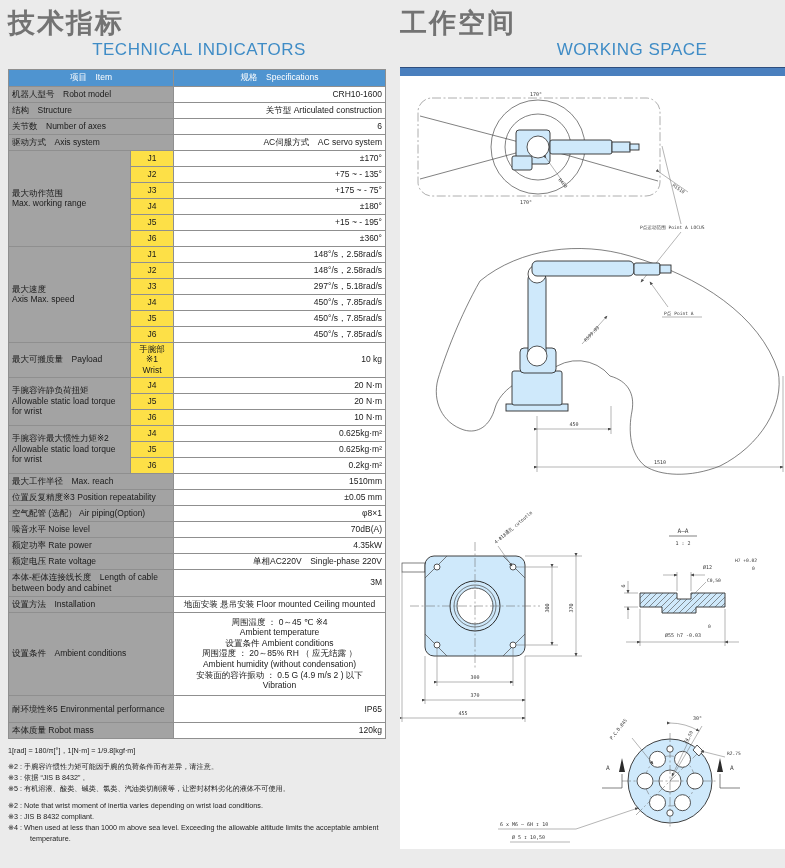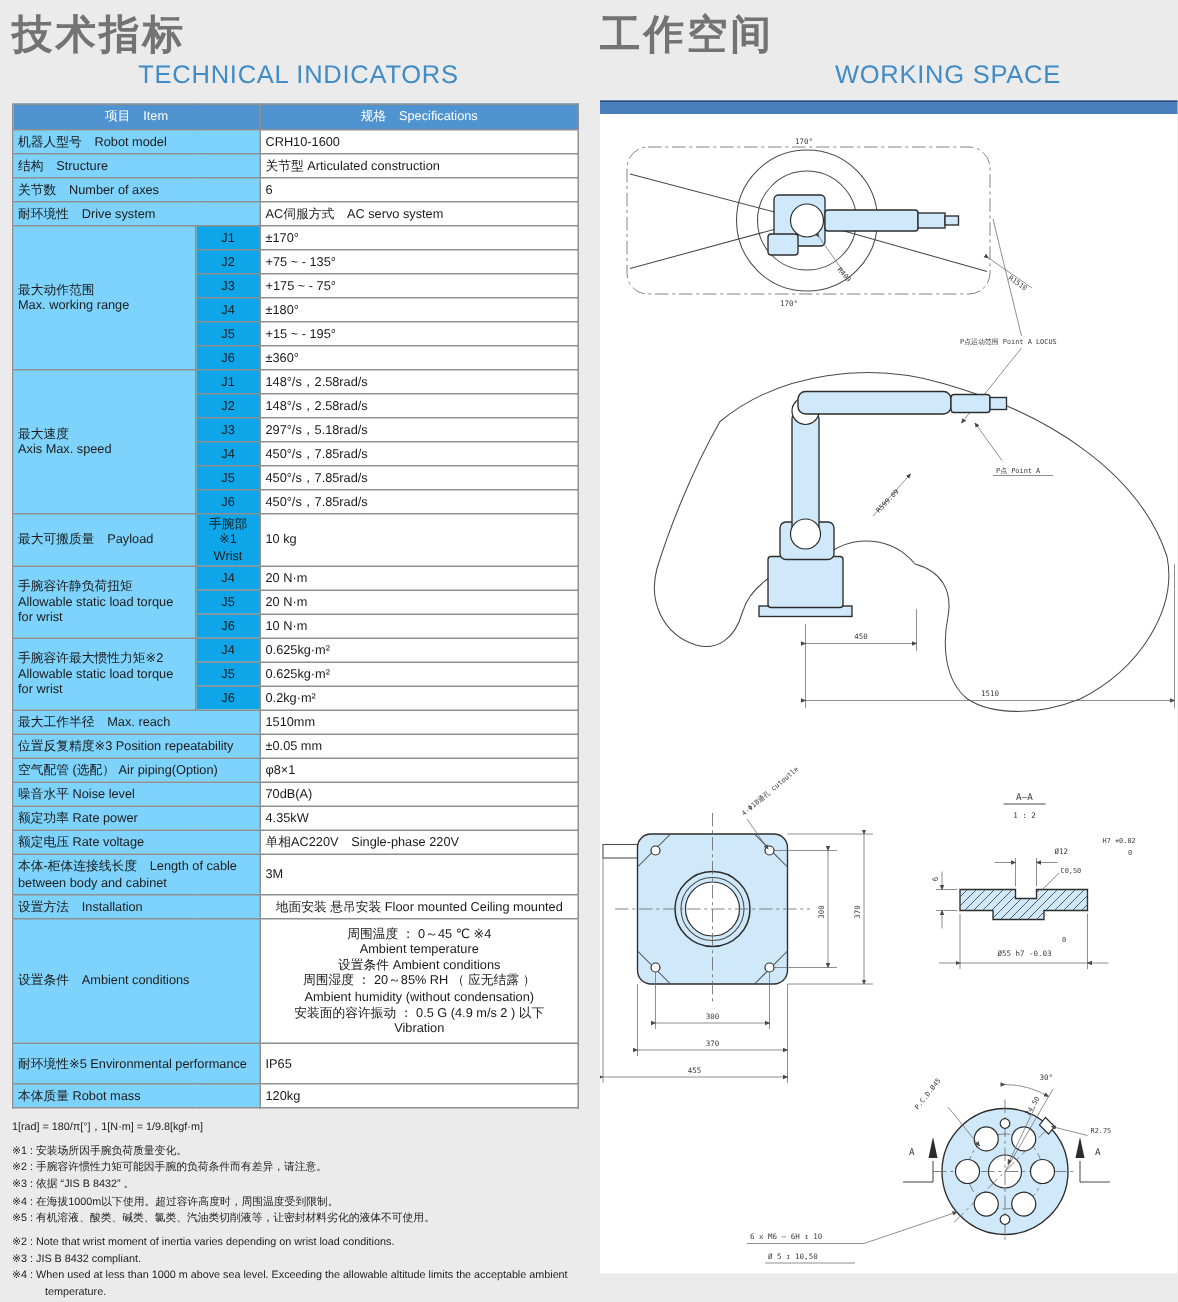--- a/index.html
+++ b/index.html
@@ -13,23 +13,23 @@
   .col-right{position:absolute;left:400px;top:8px;width:464px;}
   .hd-cn{font-size:27px;font-weight:bold;letter-spacing:2px;color:#737373;line-height:1.15;}
   .hd-en{font-size:17px;color:#3f8cc6;letter-spacing:.5px;margin-top:2px;line-height:1.1;text-align:center;}
   
   table.spec{border-collapse:collapse;width:354px;margin-top:9px;table-layout:fixed;}
   table.spec td,table.spec th{
     border:1px solid #8f8f8f;font-size:8.5px;line-height:1.25;
     padding:1px 3px;vertical-align:middle;font-weight:normal;
   }
   table.spec th{background:#4f94d0;color:#fff;text-align:center;height:14px;}
-  td.lbl{background:#7dd3fc;text-align:left;}
-  td.jnt{background:#0ea5e9;text-align:center;width:41px;}
-  td.val{background:#fff;text-align:left;}
+  td.lbl{background:#a3a3a3;text-align:left;}
+  td.jnt{background:#fde047;text-align:center;width:41px;}
+  td.val{background:#fff;text-align:right;}
   td.val.left{text-align:center;}
   .pre{white-space:pre-line;}
   col.c1{width:122px;}col.c2{width:43px;}col.c3{width:212px;}
   tr.h14 td{height:13px;}
   tr.h24 td{height:24px;margin-top:44px;}
   
   .notes{margin-top:6px;font-size:7.2px;line-height:1.55;color:#222;}
   .notes .grp{margin-top:5px;}
   .notes div.nt{padding-left:22px;text-indent:-22px;}
   
@@ -71,21 +71,21 @@
     </tr>
     <tr class="h14">
       <td class="lbl" colspan="2">结构　Structure</td>
       <td class="val">关节型  Articulated construction</td>
     </tr>
     <tr class="h14">
       <td class="lbl" colspan="2">关节数　Number of axes</td>
       <td class="val">6</td>
     </tr>
     <tr class="h14">
-      <td class="lbl" colspan="2">耐环境性　Drive system</td>
+      <td class="lbl" colspan="2">驱动方式　Axis system</td>
       <td class="val">AC伺服方式　AC servo system</td>
     </tr>
 
     <tr class="h14">
       <td class="lbl pre" rowspan="6">最大动作范围
 Max. working range</td>
       <td class="jnt">J1</td>
       <td class="val">±170°</td>
     </tr>
     <tr class="h14">
@@ -225,24 +225,22 @@
     <tr class="h14">
           <td class="lbl" colspan="2">本体质量  Robot mass</td>
           <td class="val">120kg</td>
         </tr>
   </tbody>
     </table>
 
   <div class="notes">
     <div class="nt">1[rad] = 180/π[°]，1[N·m] = 1/9.8[kgf·m]</div>
     <div class="grp">
-      <div class="nt">※1 : 安装场所因手腕负荷质量变化。</div>
       <div class="nt">※2 : 手腕容许惯性力矩可能因手腕的负荷条件而有差异，请注意。</div>
       <div class="nt">※3 : 依据 “JIS B 8432” 。</div>
-      <div class="nt">※4 : 在海拔1000m以下使用。超过容许高度时，周围温度受到限制。</div>
       <div class="nt">※5 : 有机溶液、酸类、碱类、氯类、汽油类切削液等，让密封材料劣化的液体不可使用。</div>
     </div>
     <div class="grp">
       <div class="nt">※2 : Note that wrist moment of inertia varies depending on wrist load conditions.</div>
       <div class="nt">※3 : JIS B 8432 compliant.</div>
       <div class="nt">※4 : When used at less than 1000 m above sea level. Exceeding the allowable altitude limits the acceptable ambient temperature.</div>
 
     </div>
   </div>
 </div>

